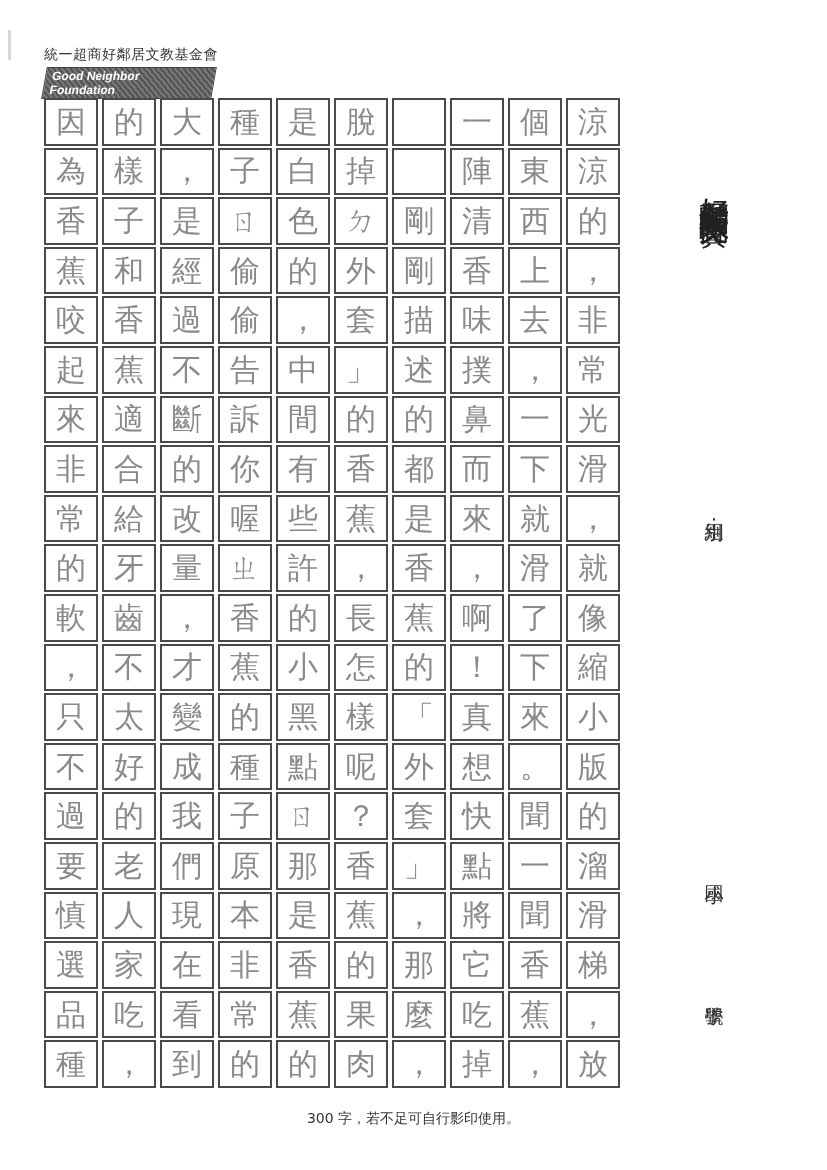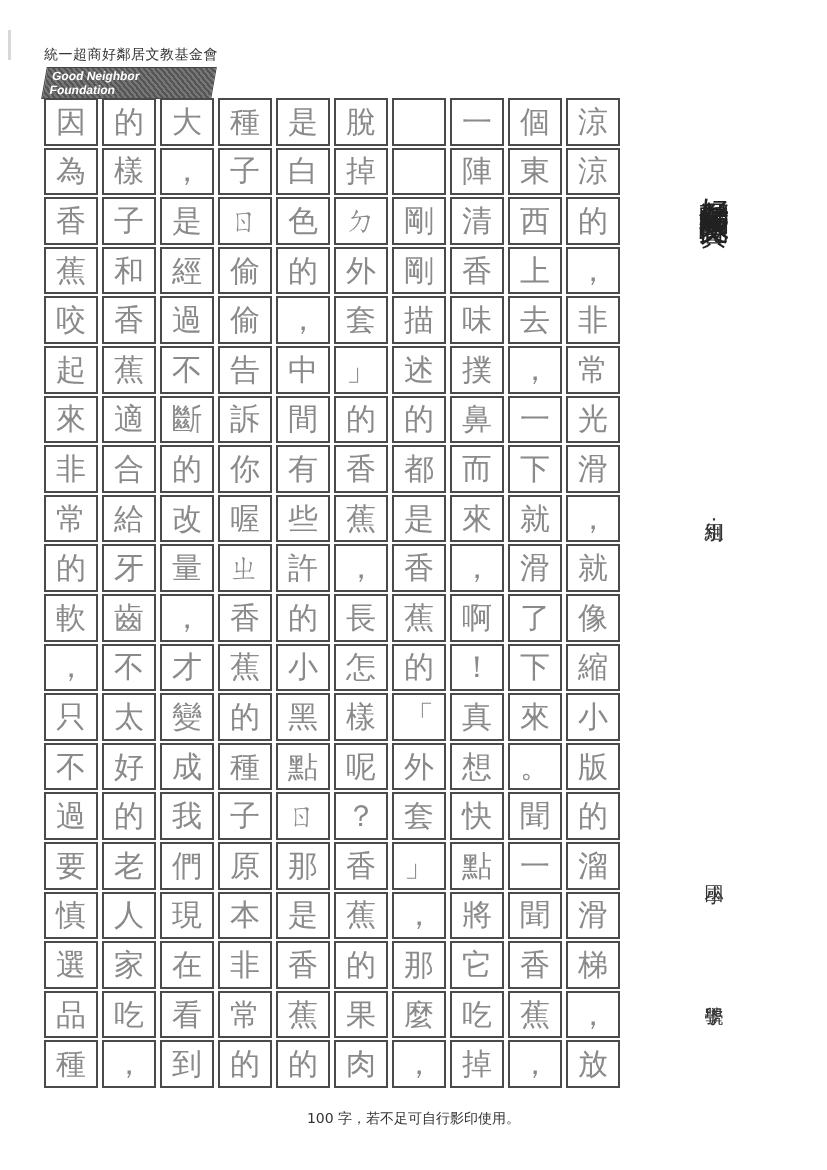--- a/index.html
+++ b/index.html
@@ -252,13 +252,13 @@
       <div class="cell" style="top: 892.8px; height: 43.6px; font-size: 30px;">品</div>
       <div class="cell" style="top: 942.4px; height: 43.6px; font-size: 30px;">種</div>
     </div>
   </div>
 
 <div class="title">好鄰居愛閱讀徵文比賽</div>
 <div class="label-v" style="left:702px; top:508px;">組別：</div>
 <div class="label-v" style="left:702px; top:870px;">國小</div>
 <div class="label-v" style="left:702px; top:992px;">學號</div>
 
-<div class="footer">100 字，若不足可自行影印使用。</div>
+<div class="footer">300 字，若不足可自行影印使用。</div>
 
 </body></html>

